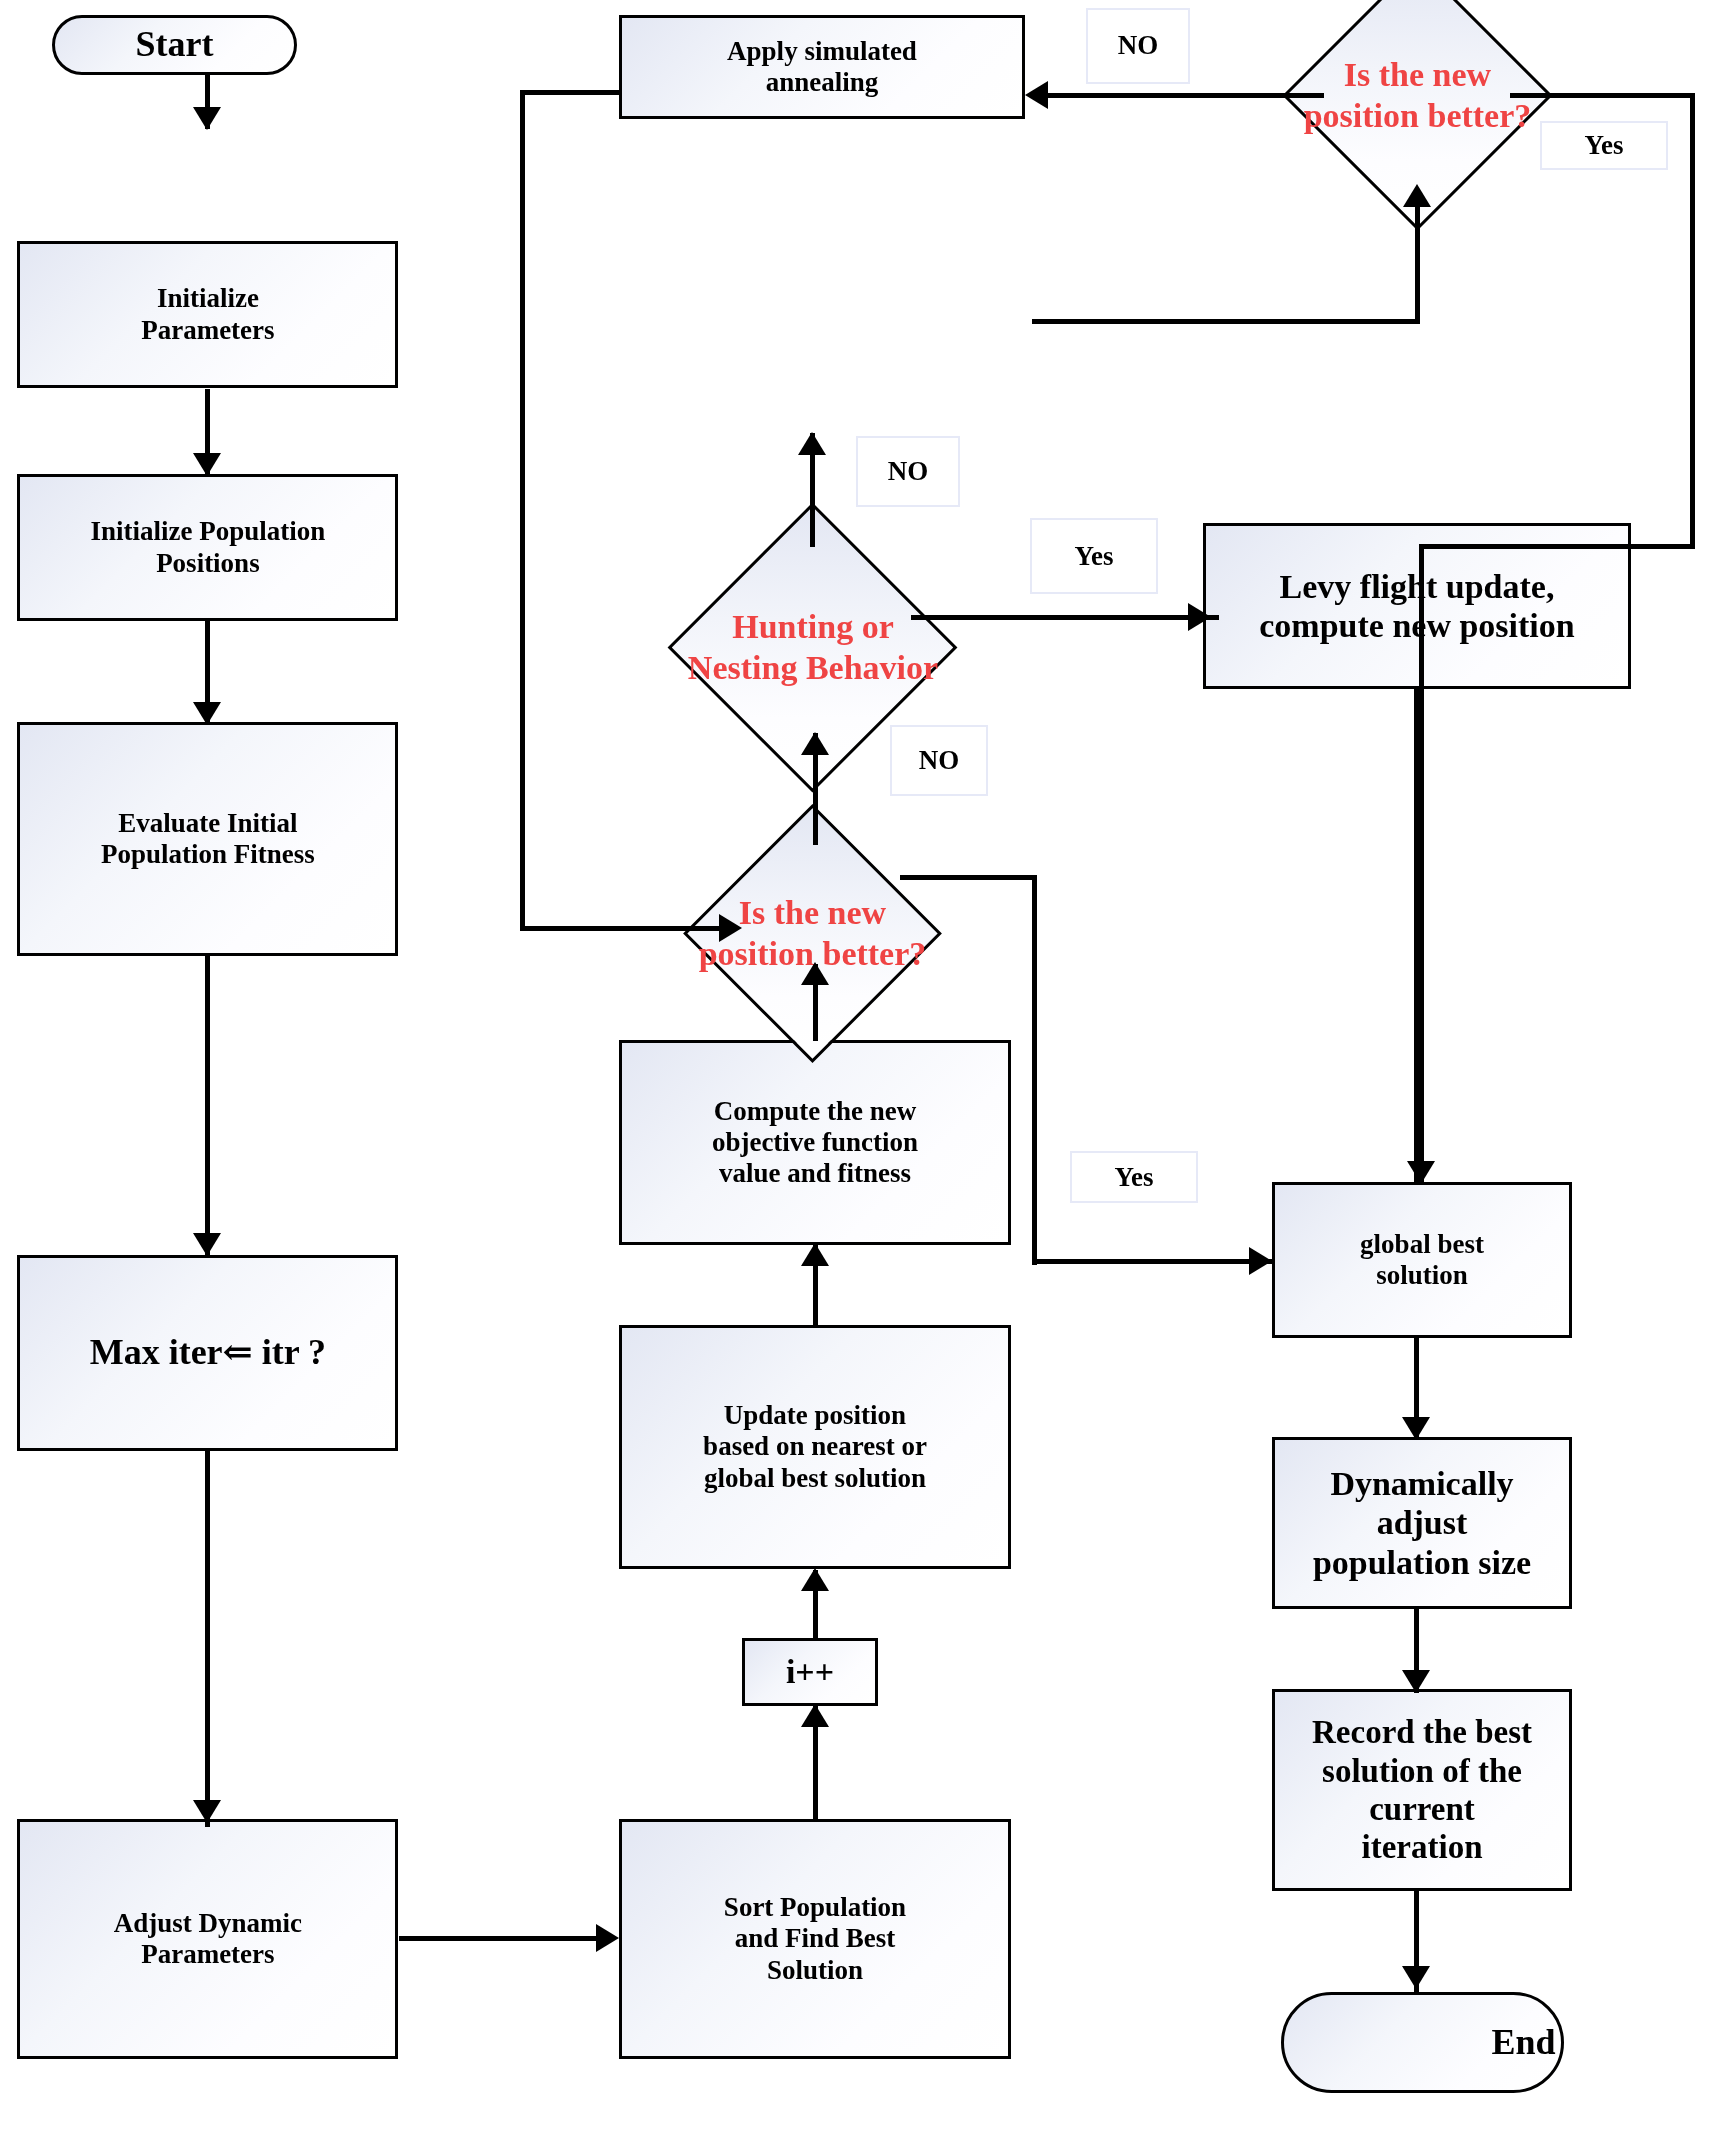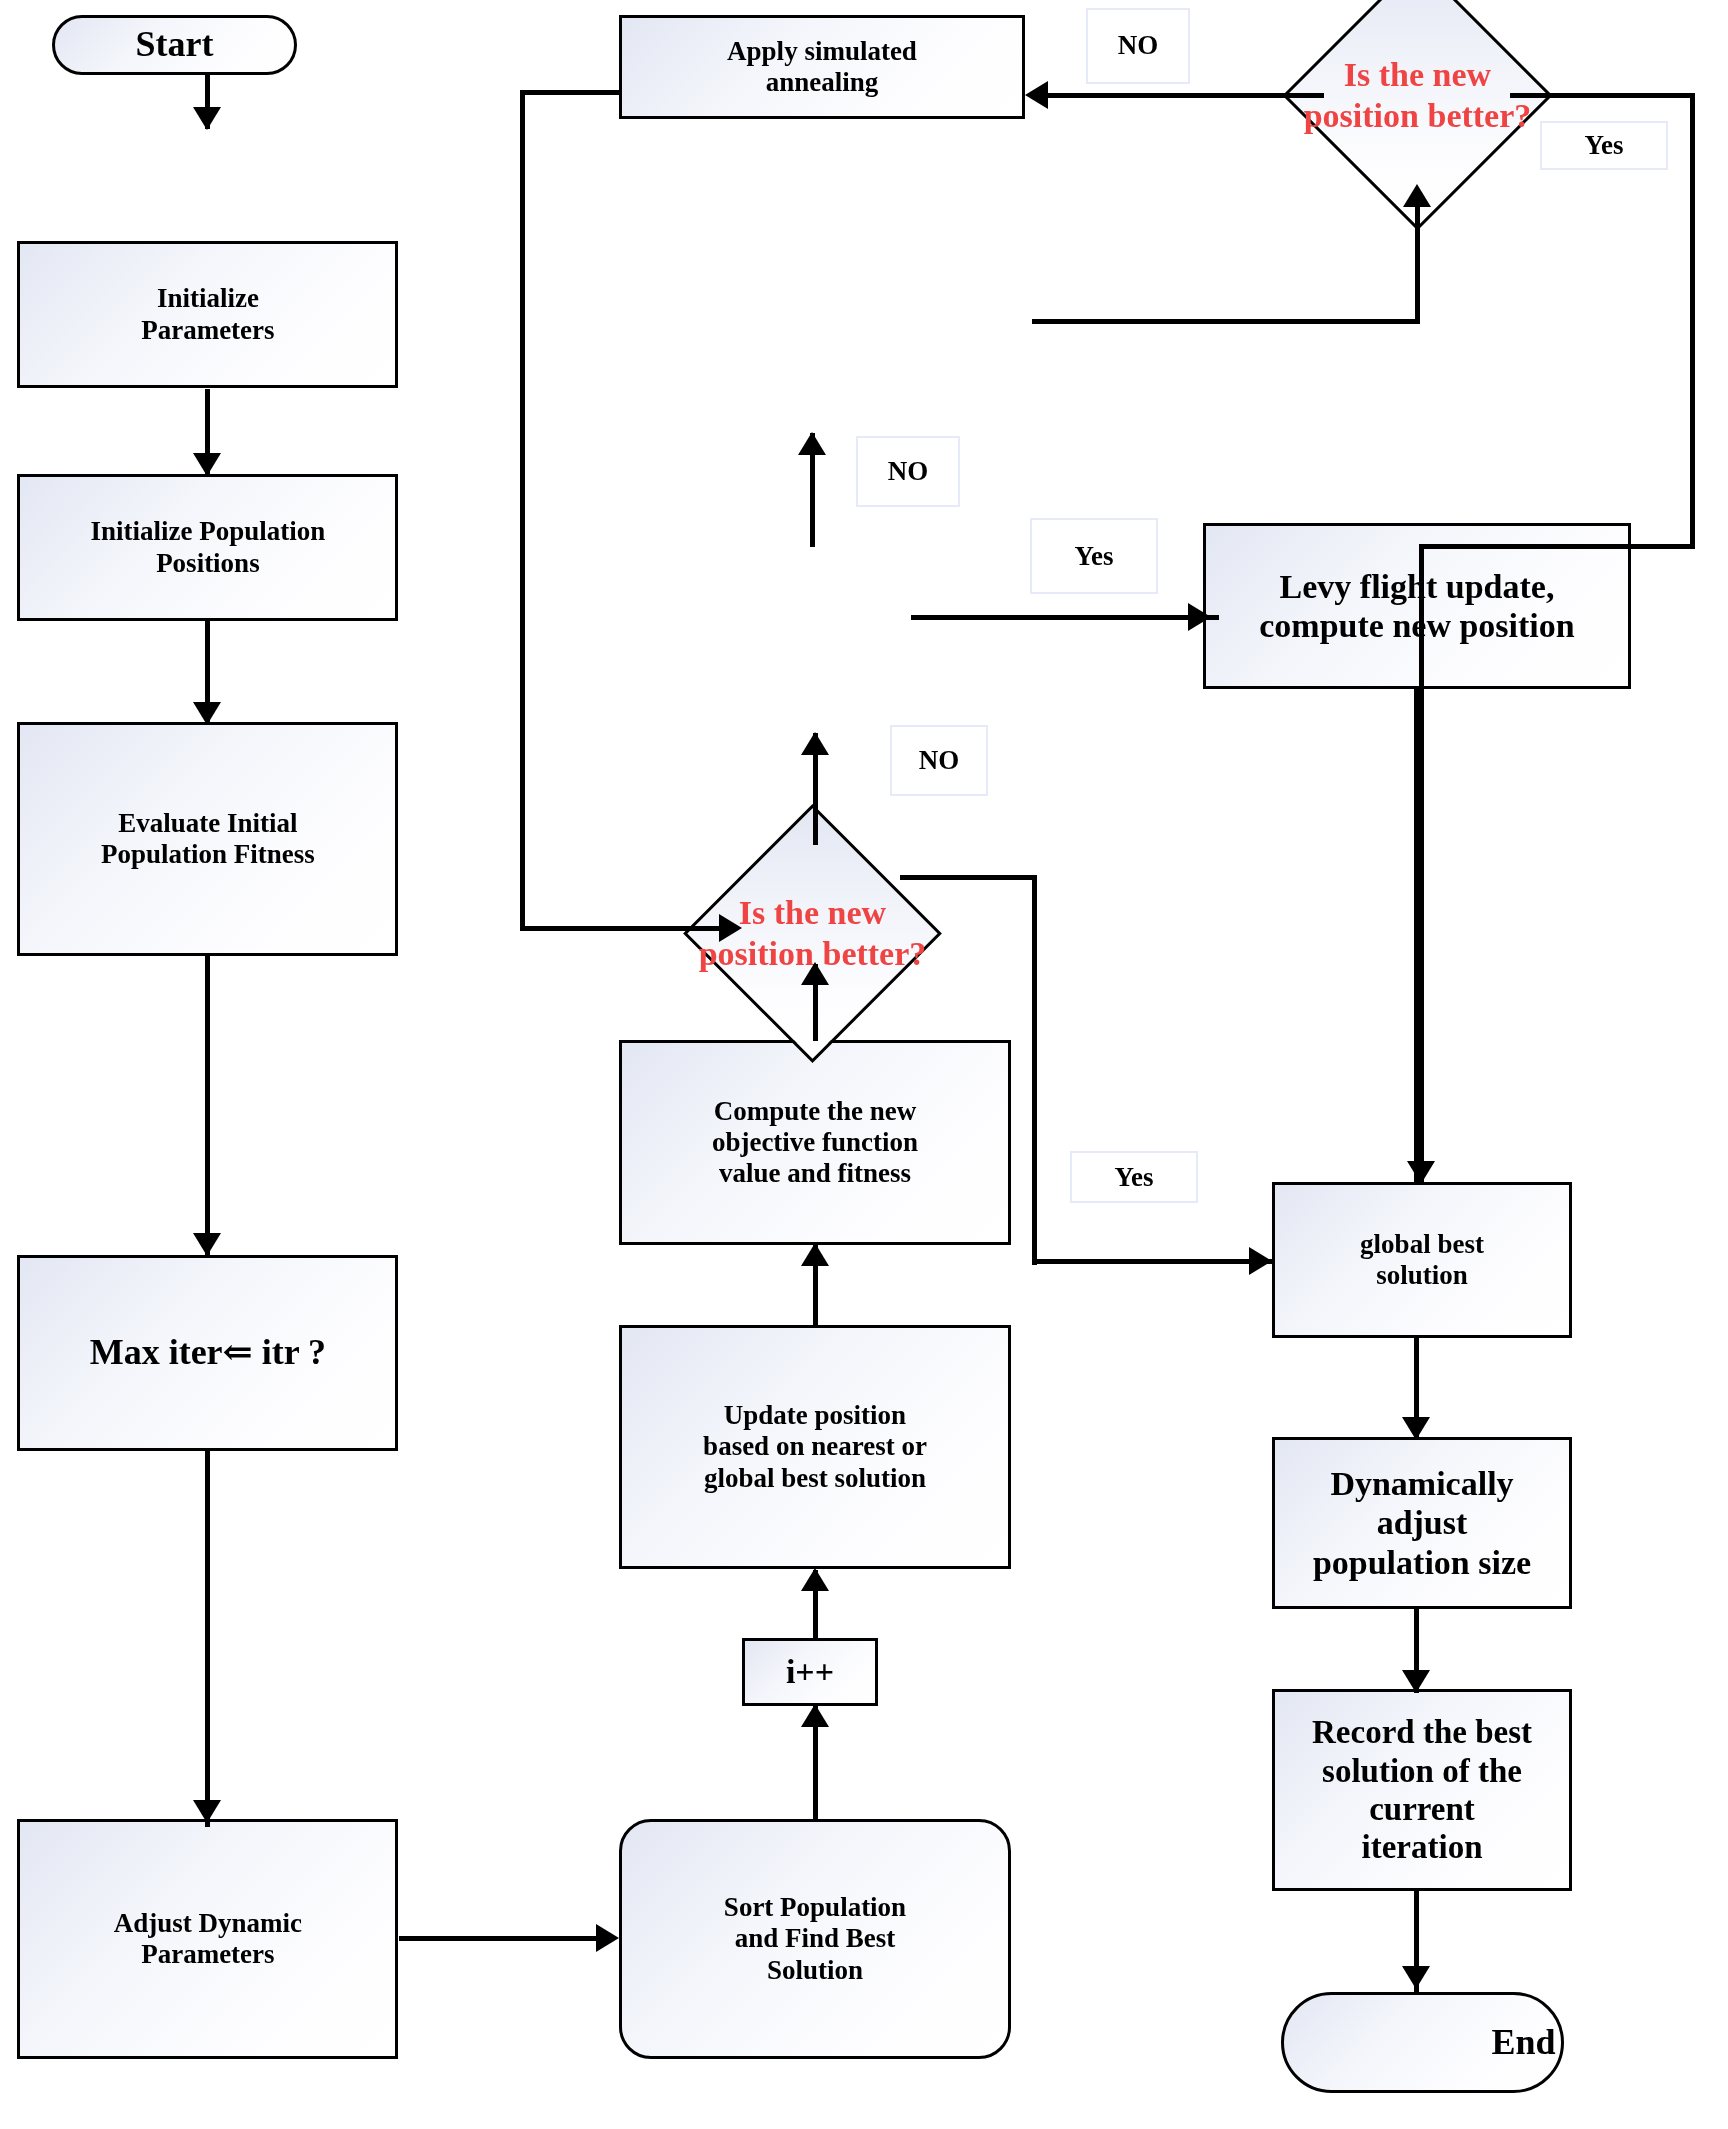--- a/index.html
+++ b/index.html
@@ -149,21 +149,21 @@
   <div class="vline" style="left:205px; top:1451px; height:376px;"></div>
   <div class="arrow down" style="left:193px; top:1800px;"></div>
 
   <div class="node fs-64" style="left:17.4px; top:1819px; width:381px; height:240px; white-space:pre-line;">
     <span class="txt">Adjust Dynamic
 Parameters</span>
   </div>
   <div class="hline" style="left:399px; top:1936px; width:207px;"></div>
   <div class="arrow right" style="left:596px; top:1924px;"></div>
 
-  <div class="node fs-64" style="left:619px; top:1819px; width:392px; height:240px; white-space:pre-line;border-radius:32px;">
+  <div class="node fs-64" style="left:619px; top:1819px; width:392px; height:240px; white-space:pre-line;">
     <span class="txt">Sort Population
 and Find Best
 Solution</span>
   </div>
   <div class="vline" style="left:813px; top:1705px; height:116px;"></div>
   <div class="arrow up" style="left:801px; top:1704px;"></div>
 
   <div class="node fs-62" style="left:742px; top:1638px; width:136px; height:68px;">
     <span class="txt">i++</span>
   </div>
@@ -192,20 +192,25 @@
 position better?</div>
   </div>
 
   <div class="edgelabel fs-64" style="left:890px; top:725px; width:98px; height:71px;">
     <span>NO</span>
   </div>
 
   <div class="vline" style="left:813px; top:733px; height:112px;"></div>
   <div class="arrow up" style="left:801px; top:732px;"></div>
 
+  <div class="diamond" style="left:710px; top:545px; width:205px; height:205px;">
+    <div class="dshape"></div>
+    <div class="dlabel fs-62" style="white-space:pre-line; width:338px; left:-66px;">Hunting or
+Nesting Behavior</div>
+  </div>
 
   <div class="edgelabel fs-64" style="left:856px; top:436px; width:104px; height:71px;">
     <span>NO</span>
   </div>
 
   <div class="vline" style="left:810px; top:433px; height:114px;"></div>
   <div class="arrow up" style="left:798px; top:432px;"></div>
 
 
   <div class="node fs-64" style="left:619px; top:15.3px; width:406px; height:104px; white-space:pre-line;">

